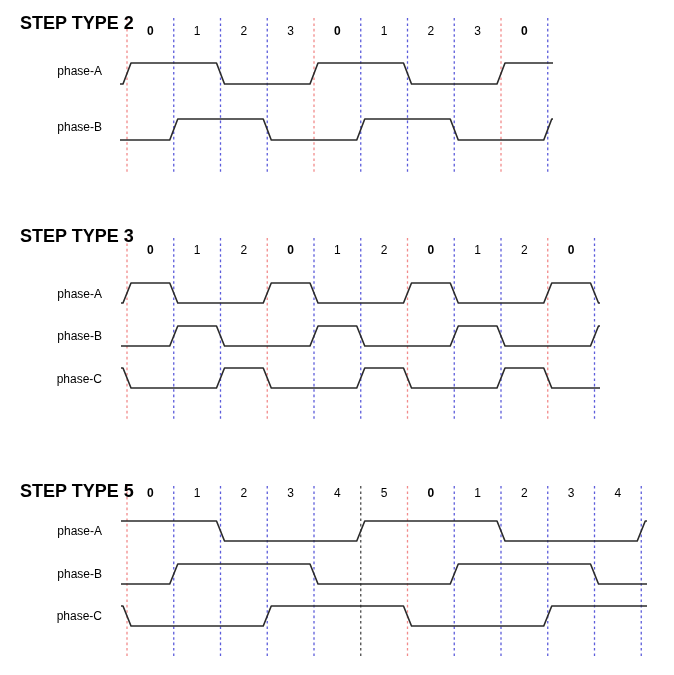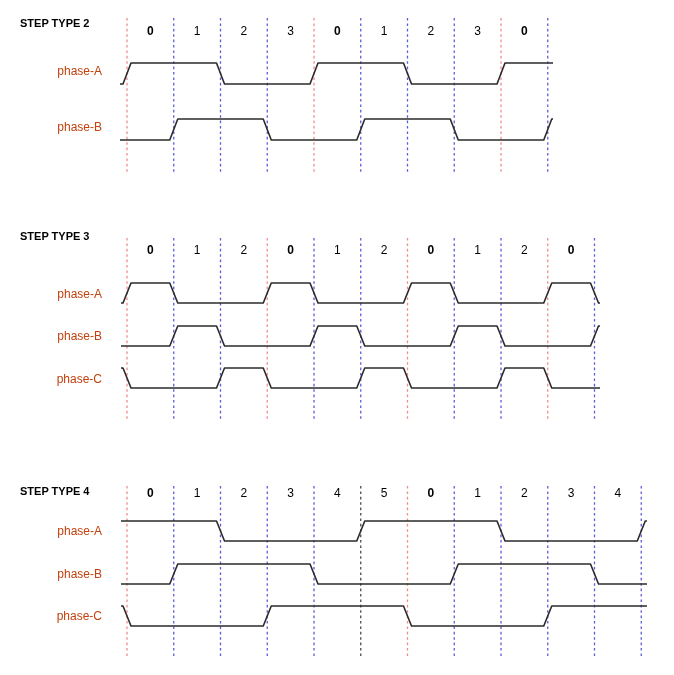--- a/index.html
+++ b/index.html
@@ -3,30 +3,30 @@
 <meta charset="utf-8">
 <style>
   html,body { margin:0; padding:0; background:#ffffff; }
   .canvas {
     position:relative; width:674px; height:675px; background:#ffffff;
     font-family:"Liberation Sans", sans-serif; overflow:hidden;
   }
   .layer { position:absolute; left:0; top:0; width:674px; height:675px; }
   .title {
     position:absolute; left:20px; transform:translateY(-50%);
-    font-size:11px; font-weight:bold; color:#000; white-space:nowrap;
+    font-size:18px; font-weight:bold; color:#000; white-space:nowrap;
   }
   .step-label {
     position:absolute; transform:translate(-50%,-50%);
     font-size:12px; color:#000; white-space:nowrap;
   }
   .step-label.bold { font-weight:bold; }
   .phase-label {
     position:absolute; width:85px; text-align:right; transform:translateY(-50%);
-    font-size:12px; color:#c2410c; white-space:nowrap;
+    font-size:12px; color:#000000; white-space:nowrap;
   }
 </style>
 </head>
 <body>
 
 <div class="canvas">
   <svg class="layer" id="wave-svg" viewBox="0 0 674 675">
       <line x1="127" x2="127" y1="18" y2="173" stroke="#f28b8b" stroke-width="1.3" stroke-dasharray="2.6 2.8"></line>
       <line x1="173.75" x2="173.75" y1="18" y2="173" stroke="#5c5cdb" stroke-width="1.3" stroke-dasharray="2.6 2.8"></line>
       <line x1="220.5" x2="220.5" y1="18" y2="173" stroke="#5c5cdb" stroke-width="1.3" stroke-dasharray="2.6 2.8"></line>
@@ -64,21 +64,21 @@
       <line x1="501" x2="501" y1="486" y2="658" stroke="#5c5cdb" stroke-width="1.3" stroke-dasharray="2.6 2.8"></line>
       <line x1="547.75" x2="547.75" y1="486" y2="658" stroke="#5c5cdb" stroke-width="1.3" stroke-dasharray="2.6 2.8"></line>
       <line x1="594.5" x2="594.5" y1="486" y2="658" stroke="#5c5cdb" stroke-width="1.3" stroke-dasharray="2.6 2.8"></line>
       <line x1="641.25" x2="641.25" y1="486" y2="658" stroke="#5c5cdb" stroke-width="1.3" stroke-dasharray="2.6 2.8"></line>
       <path d="M 121 521 L 216.5 521 L 224.5 541 L 356.75 541 L 364.75 521 L 497 521 L 505 541 L 637.25 541 L 645.25 521 L 647 521" fill="none" stroke="#2b2b2b" stroke-width="1.6" stroke-linejoin="round"></path>
       <path d="M 121 584 L 169.75 584 L 177.75 564 L 310 564 L 318 584 L 450.25 584 L 458.25 564 L 590.5 564 L 598.5 584 L 647 584" fill="none" stroke="#2b2b2b" stroke-width="1.6" stroke-linejoin="round"></path>
       <path d="M 121 606 L 123 606 L 131 626 L 263.25 626 L 271.25 606 L 403.5 606 L 411.5 626 L 543.75 626 L 551.75 606 L 647 606" fill="none" stroke="#2b2b2b" stroke-width="1.6" stroke-linejoin="round"></path>
     </svg>
   <div class="title" id="title-0" style="top: 23px;">STEP TYPE 2</div>
   <div class="title" id="title-1" style="top: 236px;">STEP TYPE 3</div>
-  <div class="title" id="title-2" style="top: 491px;">STEP TYPE 4</div>
+  <div class="title" id="title-2" style="top: 491px;">STEP TYPE 5</div>
   <div id="text-layer">
       <div class="step-label bold" style="left: 150.375px; top: 31px;">0</div>
       <div class="step-label" style="left: 197.125px; top: 31px;">1</div>
       <div class="step-label" style="left: 243.875px; top: 31px;">2</div>
       <div class="step-label" style="left: 290.625px; top: 31px;">3</div>
       <div class="step-label bold" style="left: 337.375px; top: 31px;">0</div>
       <div class="step-label" style="left: 384.125px; top: 31px;">1</div>
       <div class="step-label" style="left: 430.875px; top: 31px;">2</div>
       <div class="step-label" style="left: 477.625px; top: 31px;">3</div>
       <div class="step-label bold" style="left: 524.375px; top: 31px;">0</div>

